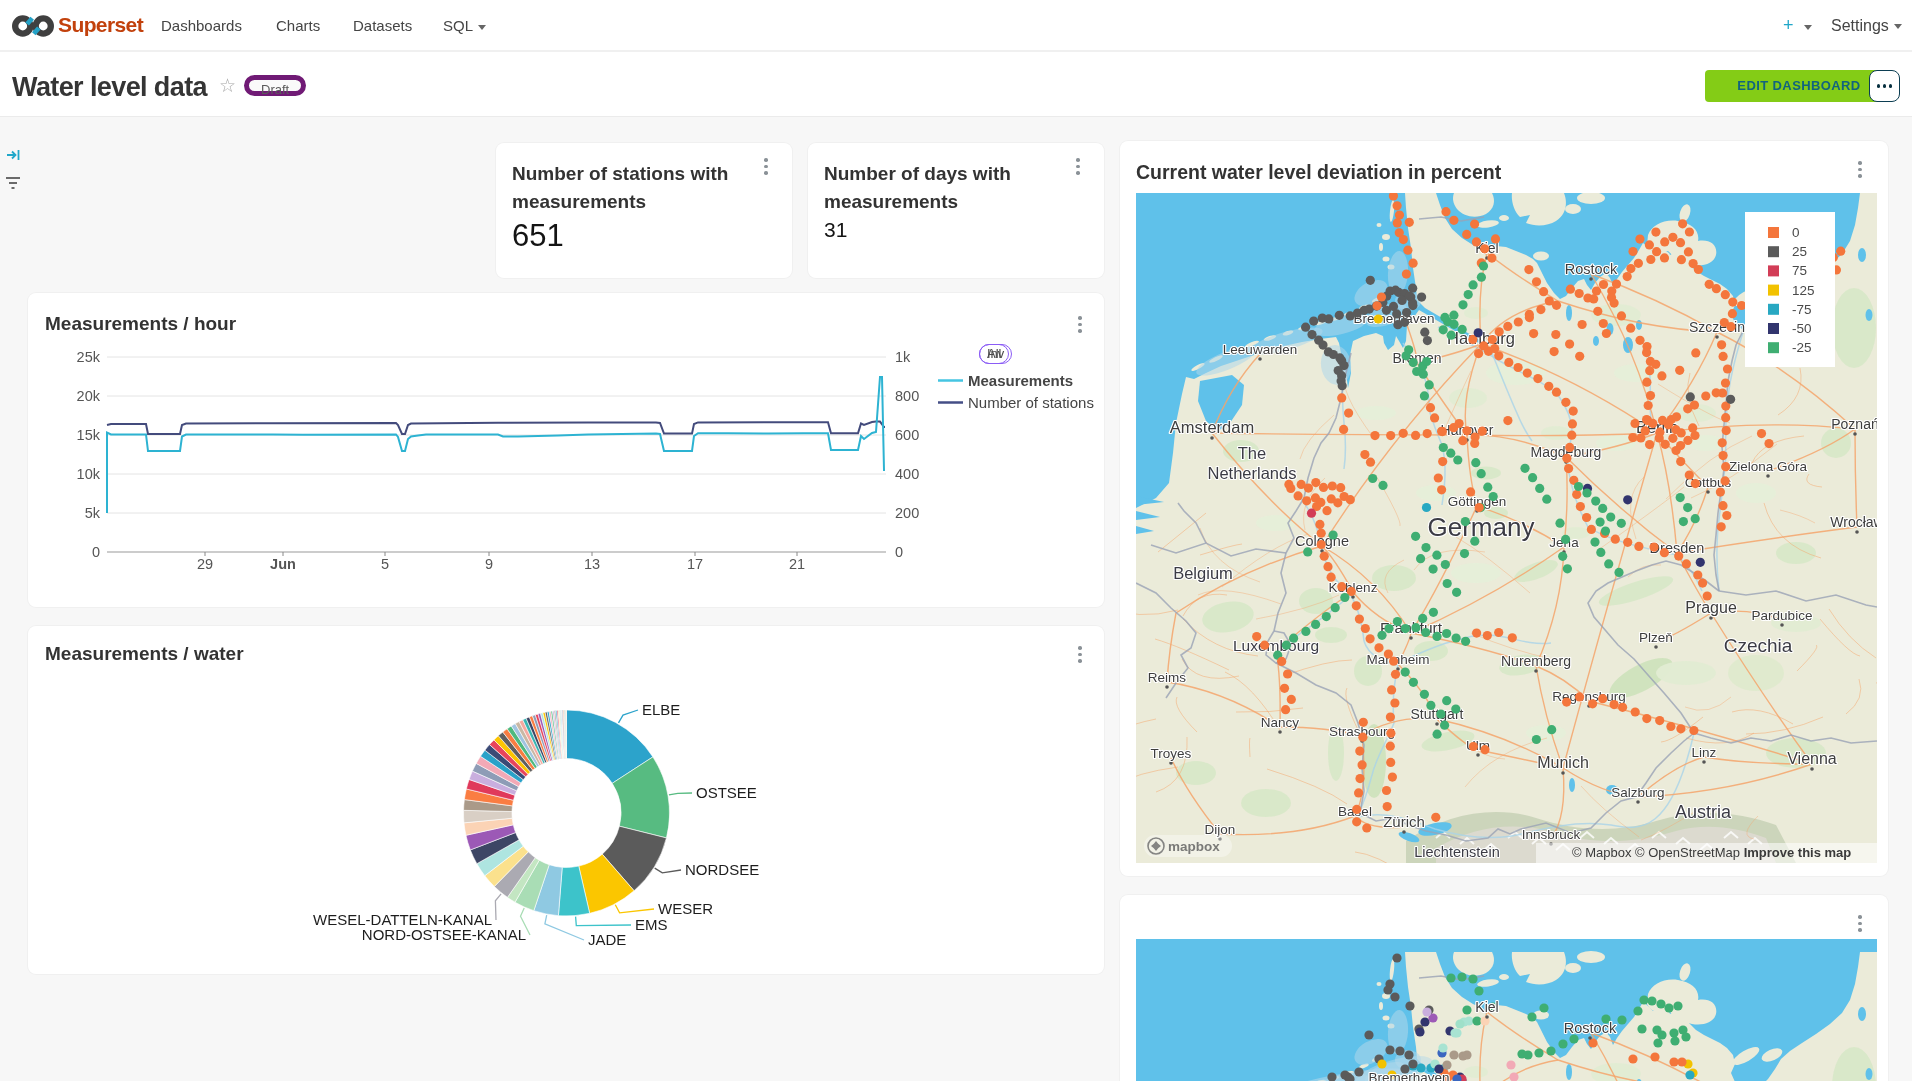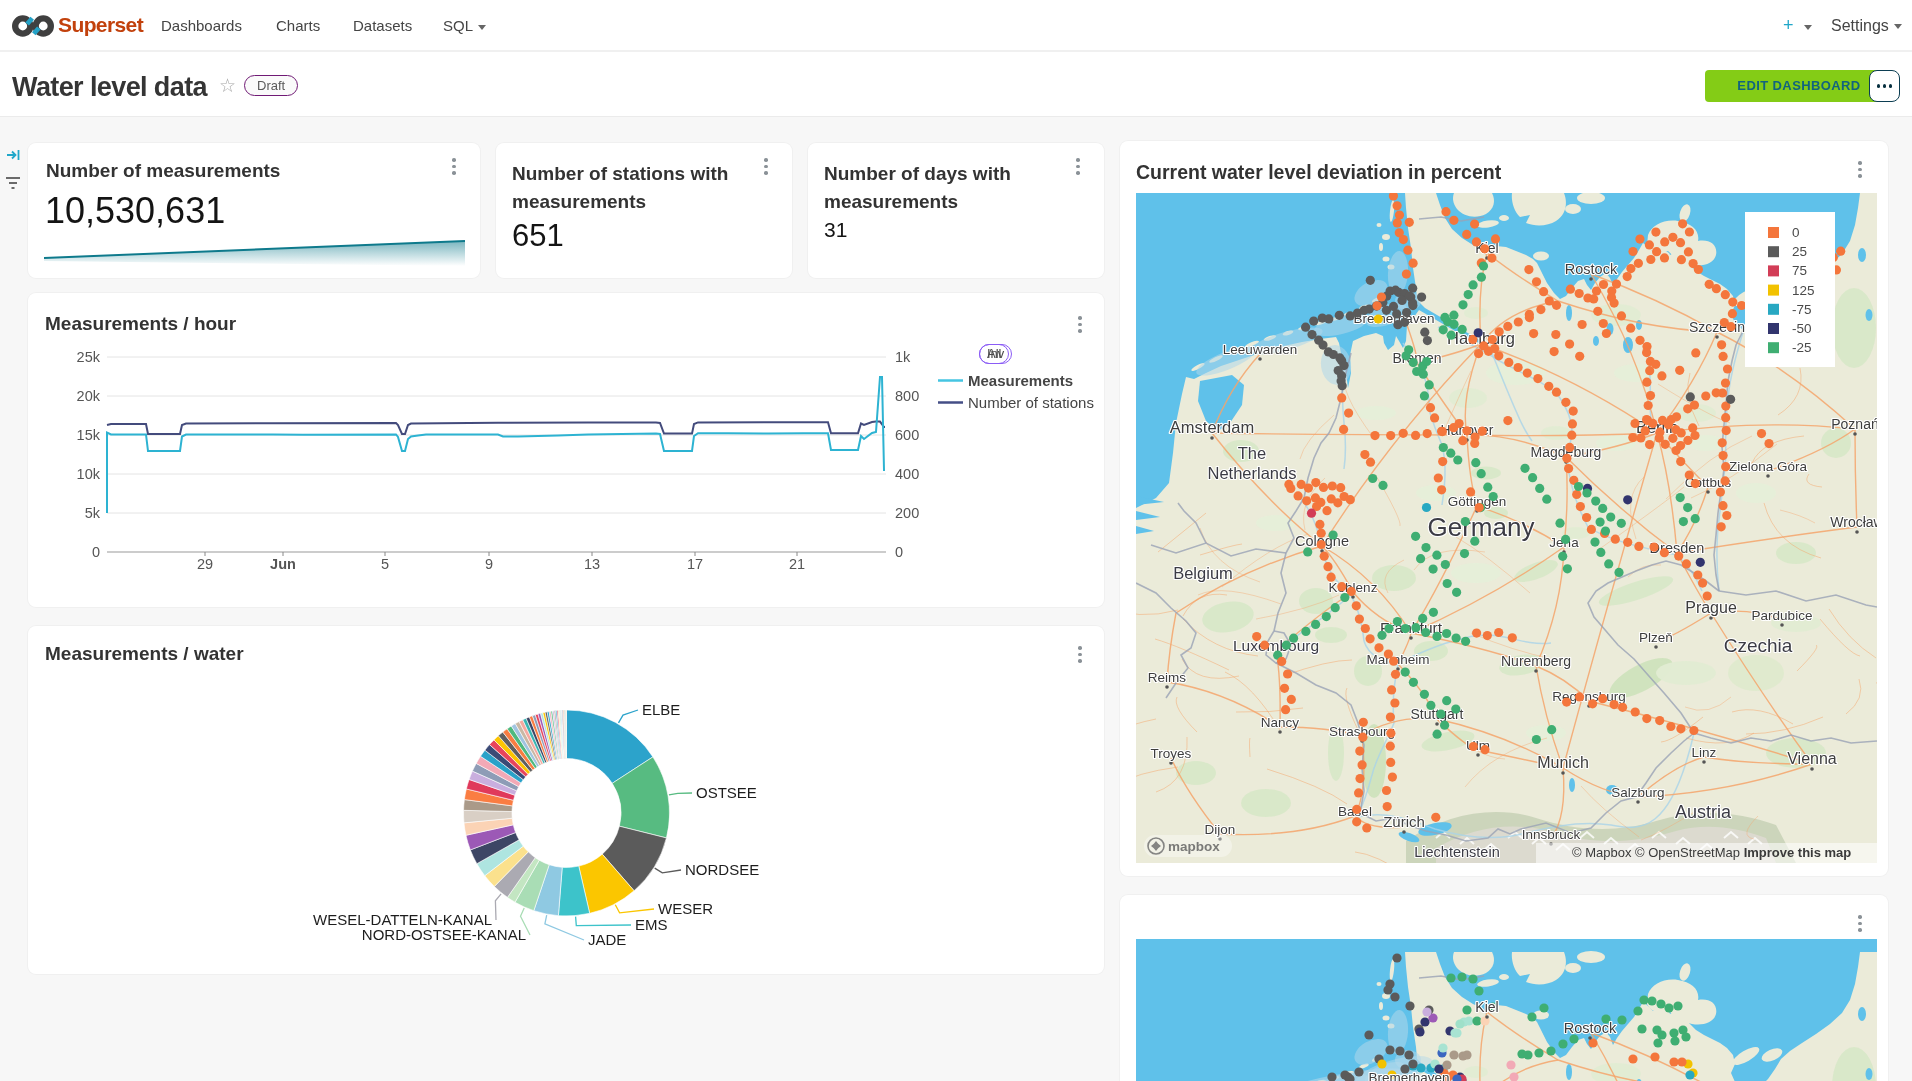--- a/index.html
+++ b/index.html
@@ -6,21 +6,21 @@
 html,body { font-family:"Liberation Sans", sans-serif; }
 .page { position:relative; width:1912px; height:1081px; background:#f7f7f7; overflow:hidden; }
 .navbar { position:absolute; left:0; top:0; width:1912px; height:52px; background:#fff; border-bottom:2px solid #f0f0f0; z-index:5; }
 .logo { position:absolute; left:12px; top:14px; }
 .brand { position:absolute; left:58px; top:13px; font-size:21px; font-weight:bold; color:#c2410c; letter-spacing:-0.6px; }
 .navlink { position:absolute; top:17px; font-size:15px; color:#454545; }
 .caret { display:inline-block; width:0; height:0; border-left:4px solid transparent; border-right:4px solid transparent; border-top:5px solid #666; vertical-align:middle; margin-left:5px; }
 .header { position:absolute; left:0; top:52px; width:1912px; height:65px; background:#fff; border-bottom:1px solid #ebebeb; z-index:4; }
 .title { position:absolute; left:12px; top:72px; font-size:27px; font-weight:bold; color:#353535; letter-spacing:-0.6px; z-index:6; }
 .star { position:absolute; left:219px; top:74px; font-size:19px; color:#a8a8a8; z-index:6; }
-.draft { position:absolute; left:244px; top:75px; height:21px; padding:0 12px; line-height:19px; border:1px solid #701a75; border-radius:10.5px; background:#fafafa; font-size:13px; color:#5a5a5a; z-index:6; }
+.draft { position:absolute; left:244px; top:75px; height:21px; padding:0 12px; line-height:19px; border:5px solid #701a75; border-radius:10.5px; background:#fafafa; font-size:13px; color:#5a5a5a; z-index:6; }
 .editbtn { position:absolute; left:1705px; top:70px; width:188px; height:32px; background:#84cc16; color:#12647e; border-radius:4px; font-size:13px; font-weight:bold; letter-spacing:0.4px; text-align:center; line-height:32px; z-index:6; }
 .dotsbtn { position:absolute; left:1869px; top:70px; width:31px; height:32px; border:1.5px solid #0c3e52; border-radius:8px; background:#fff; z-index:6; display:flex; align-items:center; justify-content:center; gap:2.5px; }
 .dotsbtn i { width:3.5px; height:3.5px; border-radius:50%; background:#07303f; display:block; }
 .card { position:absolute; background:#fff; border-radius:8px; box-shadow:0 0 0 1px #f0f0f0; }
 .ctitle { font-size:19px; font-weight:bold; color:#333; }
 .kebab { position:absolute; width:4px; }
 .kebab i { display:block; width:3.5px; height:3.5px; border-radius:50%; background:#8a9197; margin-bottom:3.2px; }
 .bignum { font-size:34px; color:#141414; }
 .railicon1 { position:absolute; left:6px; top:148px; z-index:3; }
 .railicon2 { position:absolute; left:5px; top:175px; z-index:3; }
@@ -59,39 +59,20 @@
       <i></i>
     </div>
 
   <svg class="railicon1" width="14" height="14" viewBox="0 0 14 14">
       <path d="M1 7 h8 M6 3.5 L9.5 7 L6 10.5 M12.5 2 v10" stroke="#20a7c9" stroke-width="1.8" fill="none"></path>
     </svg>
   <svg class="railicon2" width="16" height="16" viewBox="0 0 16 16">
       <path d="M1 3 h14 M4 8 h8 M6.5 13 h3" stroke="#6a6a6a" stroke-width="1.8" fill="none"></path>
     </svg>
 
-  <div class="card" style="left:28px; top:143px; width:452px; height:135px;">
-    <div class="ctitle" style="position:absolute; left:18px; top:17px;">Number of measurements</div>
-    <div class="kebab" style="right:24px; top:15px;">
-        <i></i>
-        <i></i>
-        <i></i>
-      </div>
-    <div class="bignum" style="position:absolute; left:17px; top:47px; font-size:36px;">10,530,631</div>
-    <svg style="position:absolute; left:16px; top:95px;" width="421" height="30" viewBox="0 0 421 30">
-      <defs>
-          <linearGradient id="sparkfill" x1="0" y1="0" x2="0" y2="1">
-        <stop offset="0" stop-color="#0e7a8c" stop-opacity="0.55"></stop>
-        <stop offset="1" stop-color="#0e7a8c" stop-opacity="0"></stop>
-      </linearGradient>
-        </defs>
-      <path d="M0 20 L421 3 L421 28 L0 23 Z" fill="url(#sparkfill)"></path>
-      <path d="M0 20 L421 3" stroke="#0e7a8c" stroke-width="2" fill="none"></path>
-    </svg>
-  </div>
 
   <div class="card" style="left:496px; top:143px; width:296px; height:135px;">
     <div class="ctitle" style="position:absolute; left:16px; top:17px; width:240px; line-height:28px;">Number of stations with measurements</div>
     <div class="kebab" style="right:24px; top:15px;">
         <i></i>
         <i></i>
         <i></i>
       </div>
     <div class="bignum" style="position:absolute; left:16px; top:75px; font-size:31px;">651</div>
   </div>

